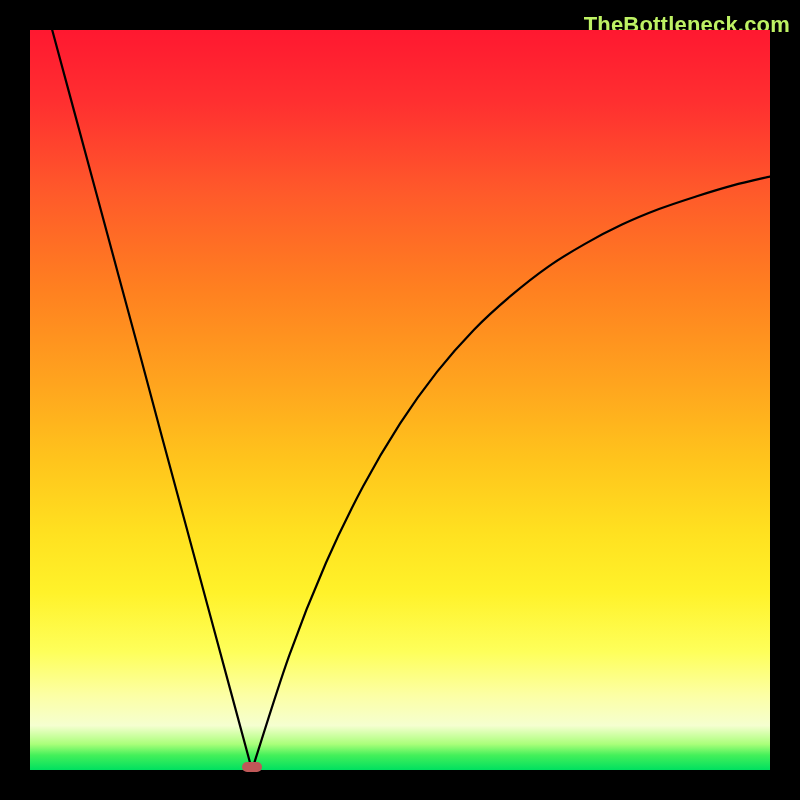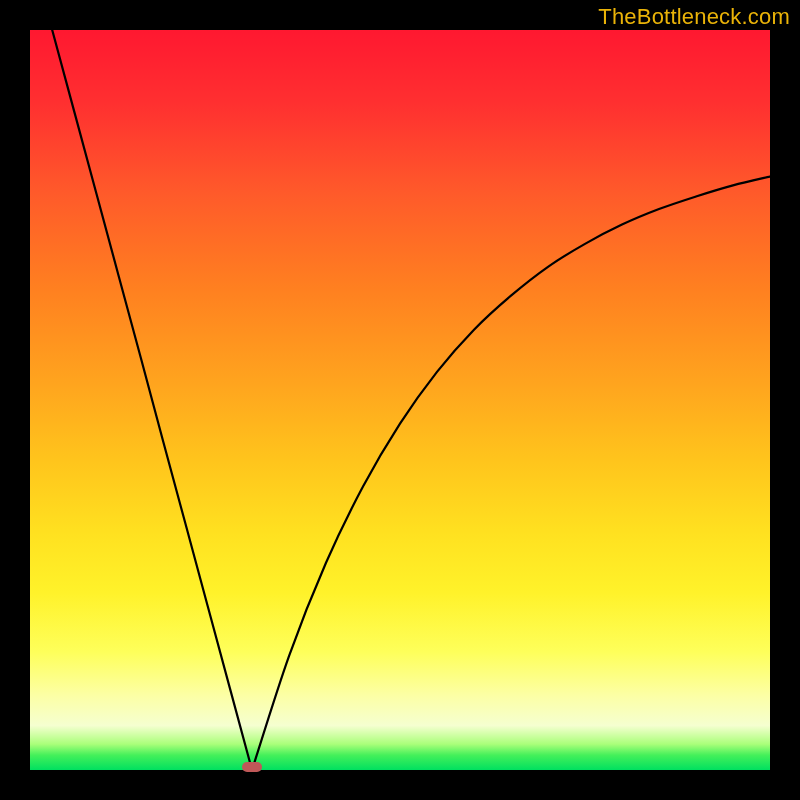--- a/index.html
+++ b/index.html
@@ -37,26 +37,26 @@
       #feff5a 84%,
       #fcffa6 90%,
       #f5ffd0 94%,
       #aaff7a 96.5%,
       #44f05a 98%,
       #00e060 100%
     );
   }
   .watermark {
     position: absolute;
-    top: 4px;
+    top: 12px;
     right: 10px;
-    color: #eab308;
+    color: #bef264;
     font-size: 22px;
     letter-spacing: 0.2px;
-    font-weight: 400;
+    font-weight: 700;
     user-select: none;
   }
   svg.curve {
     position: absolute;
     left: 0;
     top: 0;
     width: 740px;
     height: 740px;
   }
   .marker {

